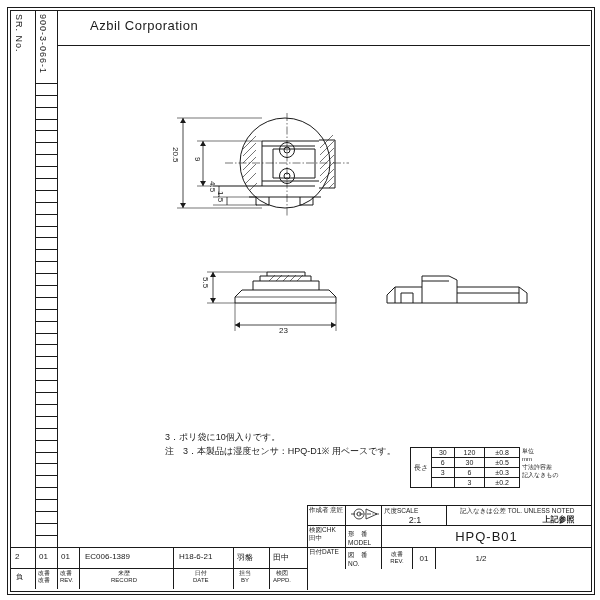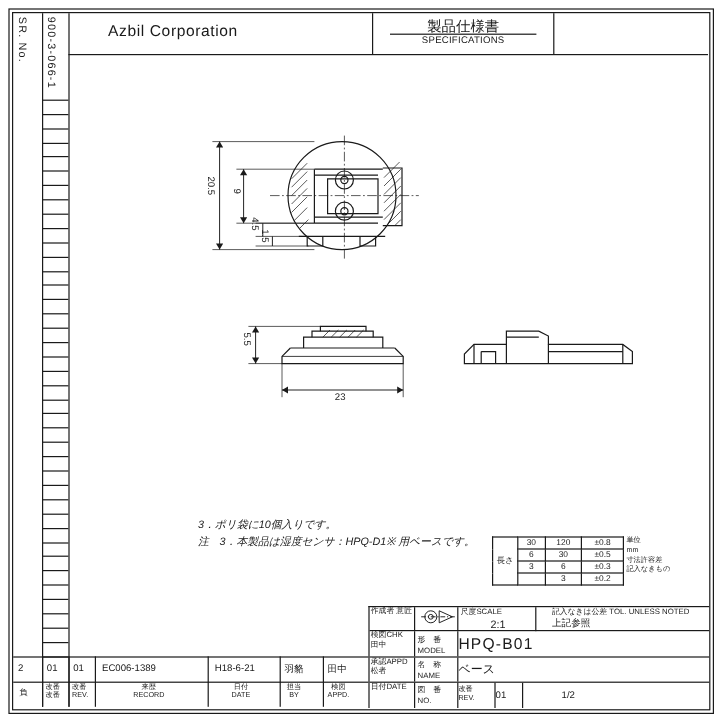--- a/index.html
+++ b/index.html
@@ -28,33 +28,33 @@
   .spec-en{position:absolute;left:0;right:0;top:18px;text-align:center;font-size:8px;letter-spacing:.2px;}
   .spec-rule{position:absolute;left:14px;right:14px;top:17px;border-top:1px solid #1a1a1a;}
 
   
   .drawing{position:absolute;left:57px;top:45px;width:426px;height:460px;}
   .dim{position:absolute;font-size:8px;}
   .dimv{position:absolute;font-size:8px;writing-mode:vertical-rl;text-orientation:mixed;}
 
   
   .notes{position:absolute;left:165px;top:430px;font-size:9px;line-height:14px;}
-  .notes div{white-space:nowrap;font-style:italic;}
+  .notes div{white-space:nowrap;}
 
   
   .tol{position:absolute;left:410px;top:447px;width:110px;font-size:7px;border-collapse:collapse;}
   .tol td{border:1px solid #1a1a1a;padding:0 1px;height:9px;text-align:center;line-height:9px;}
   .tol td.lbl{width:18px;}
 
   
   .tb{position:absolute;left:307px;top:505px;width:283px;height:84px;border-top:1px solid #1a1a1a;border-left:1px solid #1a1a1a;}
   .tbrow{position:relative;border-bottom:1px solid #1a1a1a;height:16px;box-sizing:border-box;}
   .cellA{position:absolute;left:0;top:0;width:38px;height:100%;border-right:1px solid #1a1a1a;box-sizing:border-box;font-size:6.5px;line-height:7.5px;padding-left:1px;}
   .cellB{position:absolute;left:38px;top:0;width:36px;height:100%;border-right:1px solid #1a1a1a;box-sizing:border-box;font-size:7px;line-height:16px;padding-left:2px;}
-  .cellC{position:absolute;left:74px;right:0;top:0;height:100%;box-sizing:border-box;font-size:11px;line-height:16px;text-align:left;}
+  .cellC{position:absolute;left:74px;right:0;top:0;height:100%;box-sizing:border-box;font-size:11px;line-height:16px;text-align:center;}
   .big{font-size:13px;letter-spacing:1px;}
 
   
   .rev{position:absolute;left:11px;top:547px;width:296px;height:42px;}
 
   .tiny{font-size:6.5px;line-height:7.5px;}
   .ctr{text-align:center;}
 </style>
 </head>
 <body>
@@ -106,25 +106,20 @@
       <div></div>
       <div></div>
       <div></div>
       <div></div>
       <div></div>
       <div></div>
   </div>
 
   <div class="top-row"></div>
   <div class="company">Azbil Corporation</div>
-  <div class="spec-box">
-    <div class="spec-jp">製品仕様書</div>
-    <div class="spec-rule"></div>
-    <div class="spec-en">SPECIFICATIONS</div>
-  </div>
 
   <div class="drawing">
 
     <svg width="533" height="300" viewBox="0 0 533 300" style="position:absolute;left:0;top:0;">
       <g stroke="#1a1a1a" fill="none" stroke-width="1">
 
         <path d="M175,85 L285,85 L285,165 L175,165 Z" fill="none" stroke="none"></path>
 
         <circle cx="228" cy="118" r="45" fill="none" stroke="#1a1a1a"></circle>
 
@@ -265,47 +260,37 @@
         </svg>
       </div>
       <div class="cellC" style="text-align:left;padding-left:2px;line-height:9px;font-size:6.5px;">
         <div style="display:flex;align-items:flex-start;gap:11px;">
           <div style="width:62px;border-right:1px solid #1a1a1a;">
             <span>尺度SCALE</span><br>
             <span style="display:inline-block;width:100%;text-align:center;font-size:9px;line-height:11px;">2:1</span>
           </div>
           <div style="padding-left:2px;">
             <span>記入なきは公差 TOL. UNLESS NOTED</span><br>
-            <span style="display:inline-block;width:100%;text-align:left;font-size:8px;">上記参照</span>
+            <span style="display:inline-block;width:100%;text-align:right;font-size:8px;font-weight:bold;">上記参照</span>
           </div>
         </div>
       </div>
     </div>
 
     <div class="tbrow" style="height:22px;">
       <div class="cellA">
         <span class="tiny">検図CHK</span><br>
         <span class="tiny">田中</span>
       </div>
       <div class="cellB" style="line-height:9px;font-size:6.5px;padding-top:3px;">
         形　番<br>MODEL
       </div>
       <div class="cellC big" style="line-height:22px;">HPQ-B01</div>
     </div>
 
-    <div class="tbrow" style="height:21px;">
-      <div class="cellA">
-        <span class="tiny">承認APPD</span><br>
-        <span class="tiny">松者</span>
-      </div>
-      <div class="cellB" style="line-height:9px;font-size:6.5px;padding-top:2px;">
-        名　称<br>NAME
-      </div>
-      <div class="cellC" style="line-height:21px;font-size:10px;">ベース</div>
-    </div>
 
     <div class="tbrow" style="height:21px;border-bottom:none;">
       <div class="cellA">
         <span class="tiny">日付DATE</span>
       </div>
       <div class="cellB" style="line-height:9px;font-size:6.5px;padding-top:2px;">
         図　番<br>NO.
       </div>
       <div class="cellC" style="padding:0;">
         <div style="display:flex;height:100%;">

